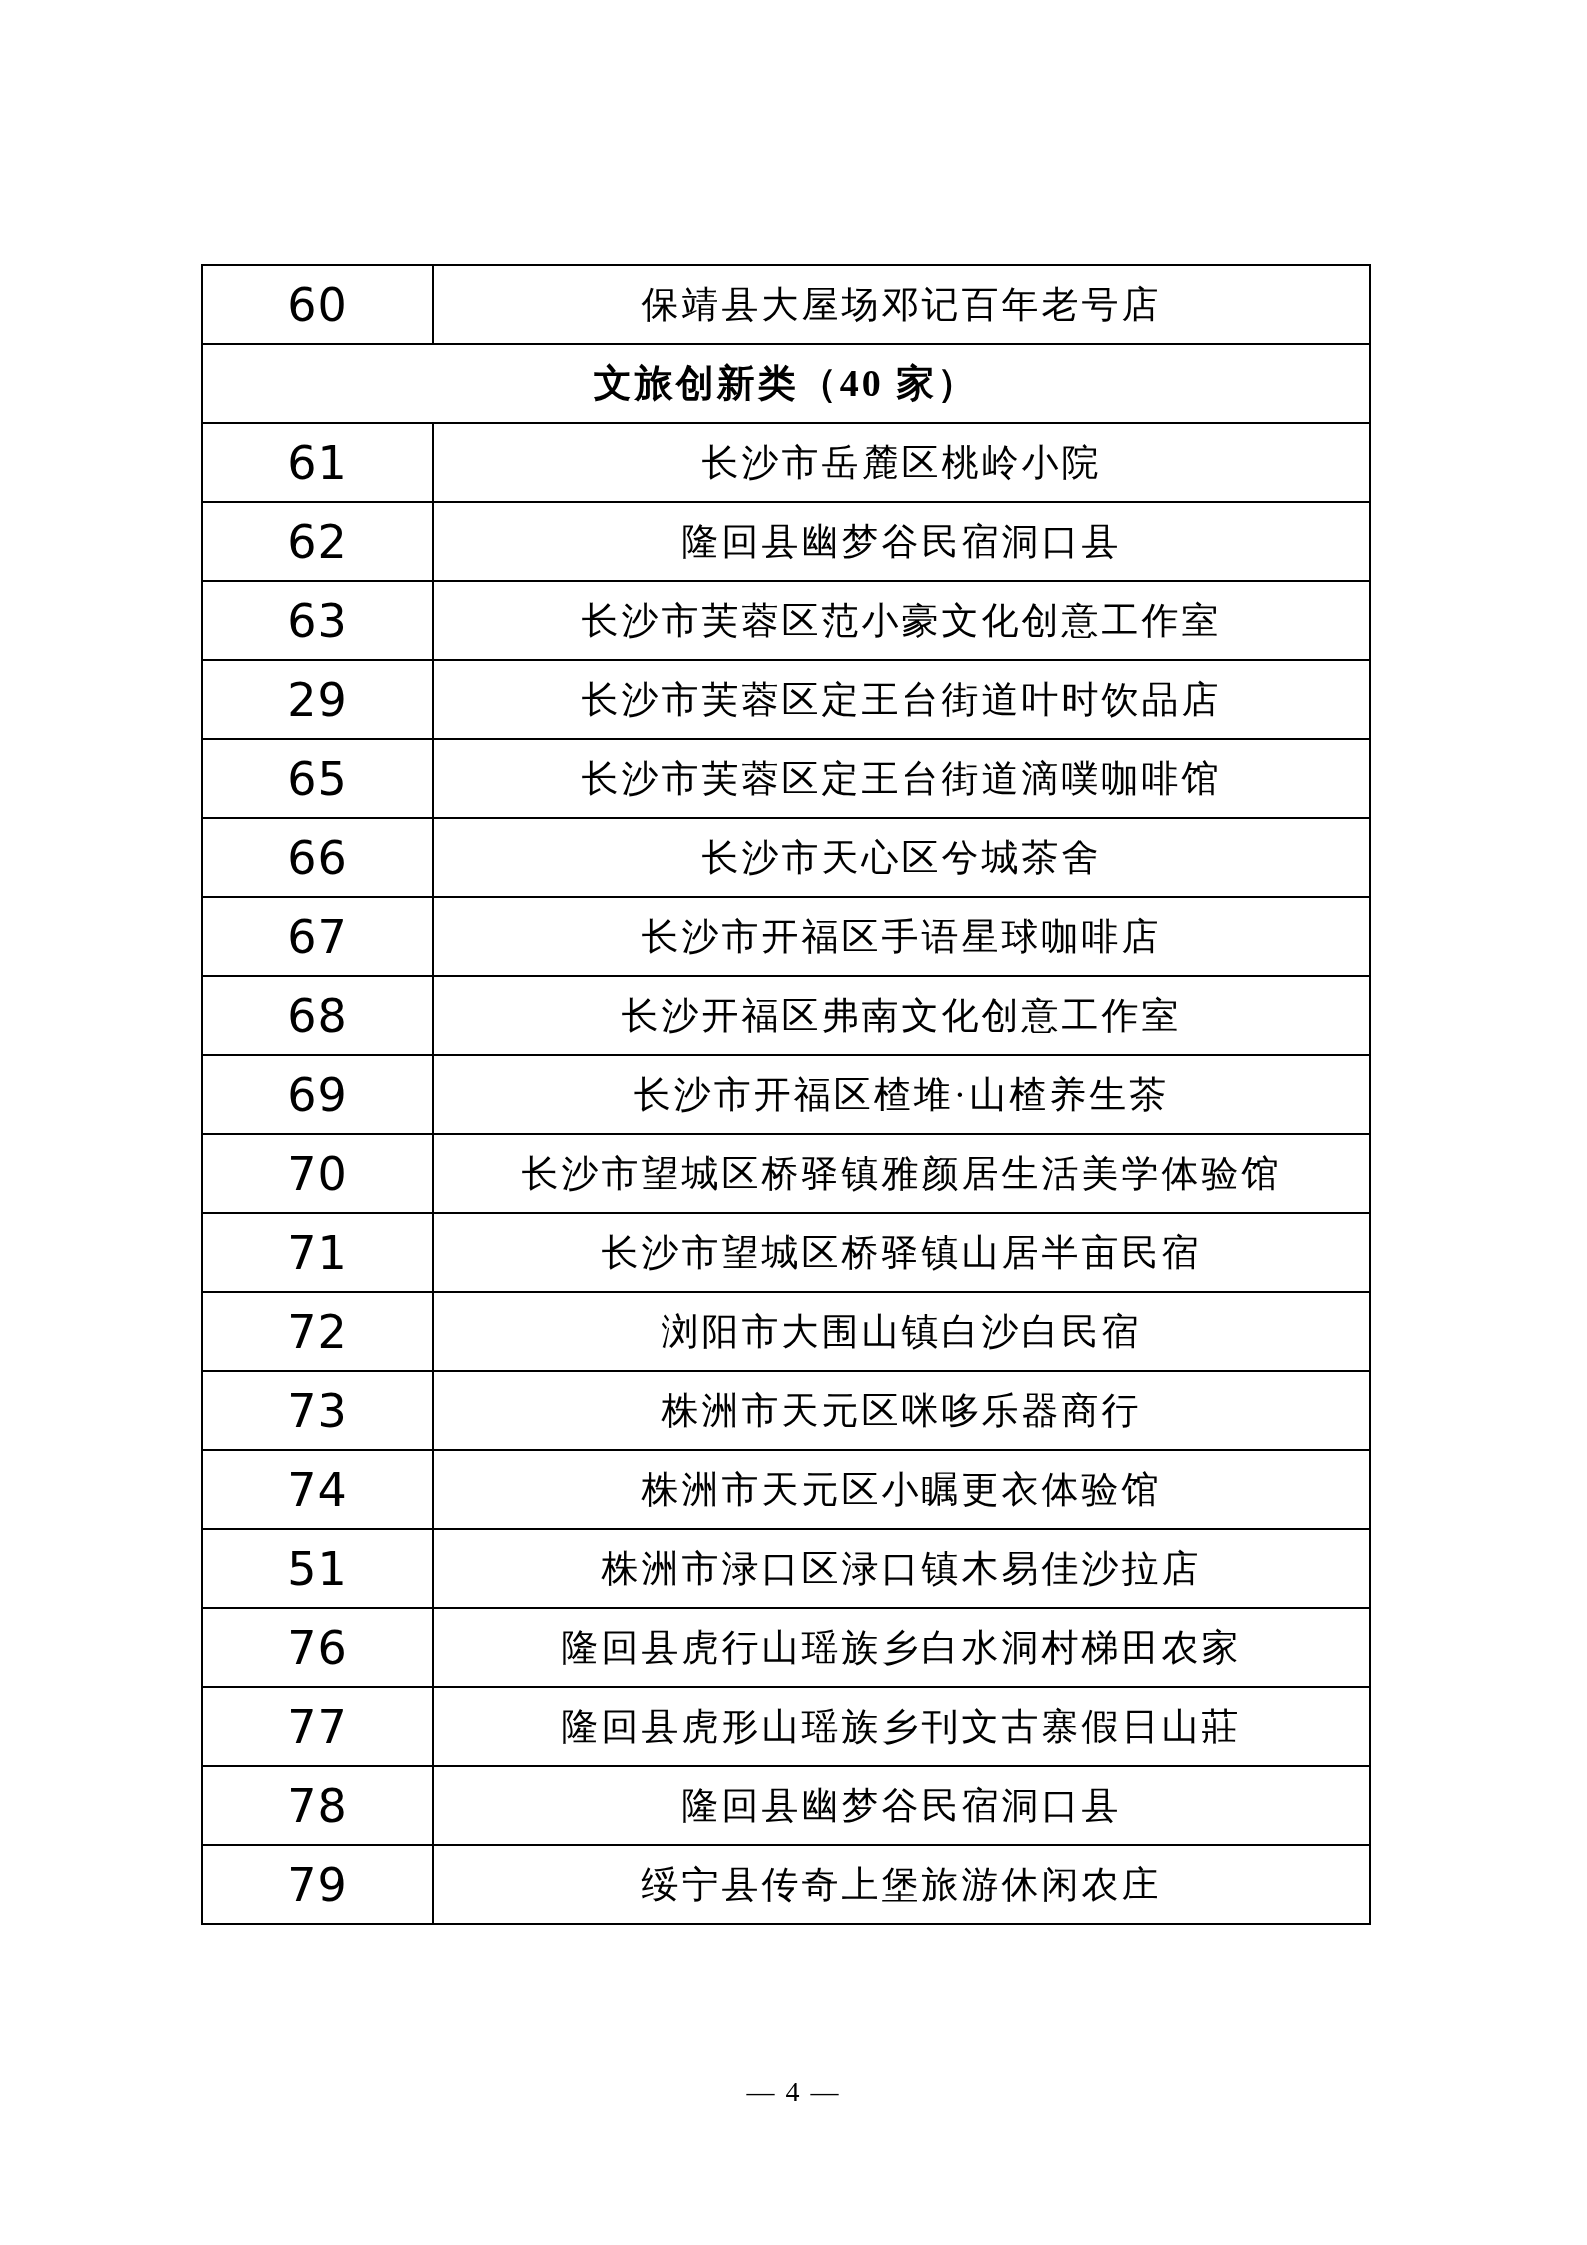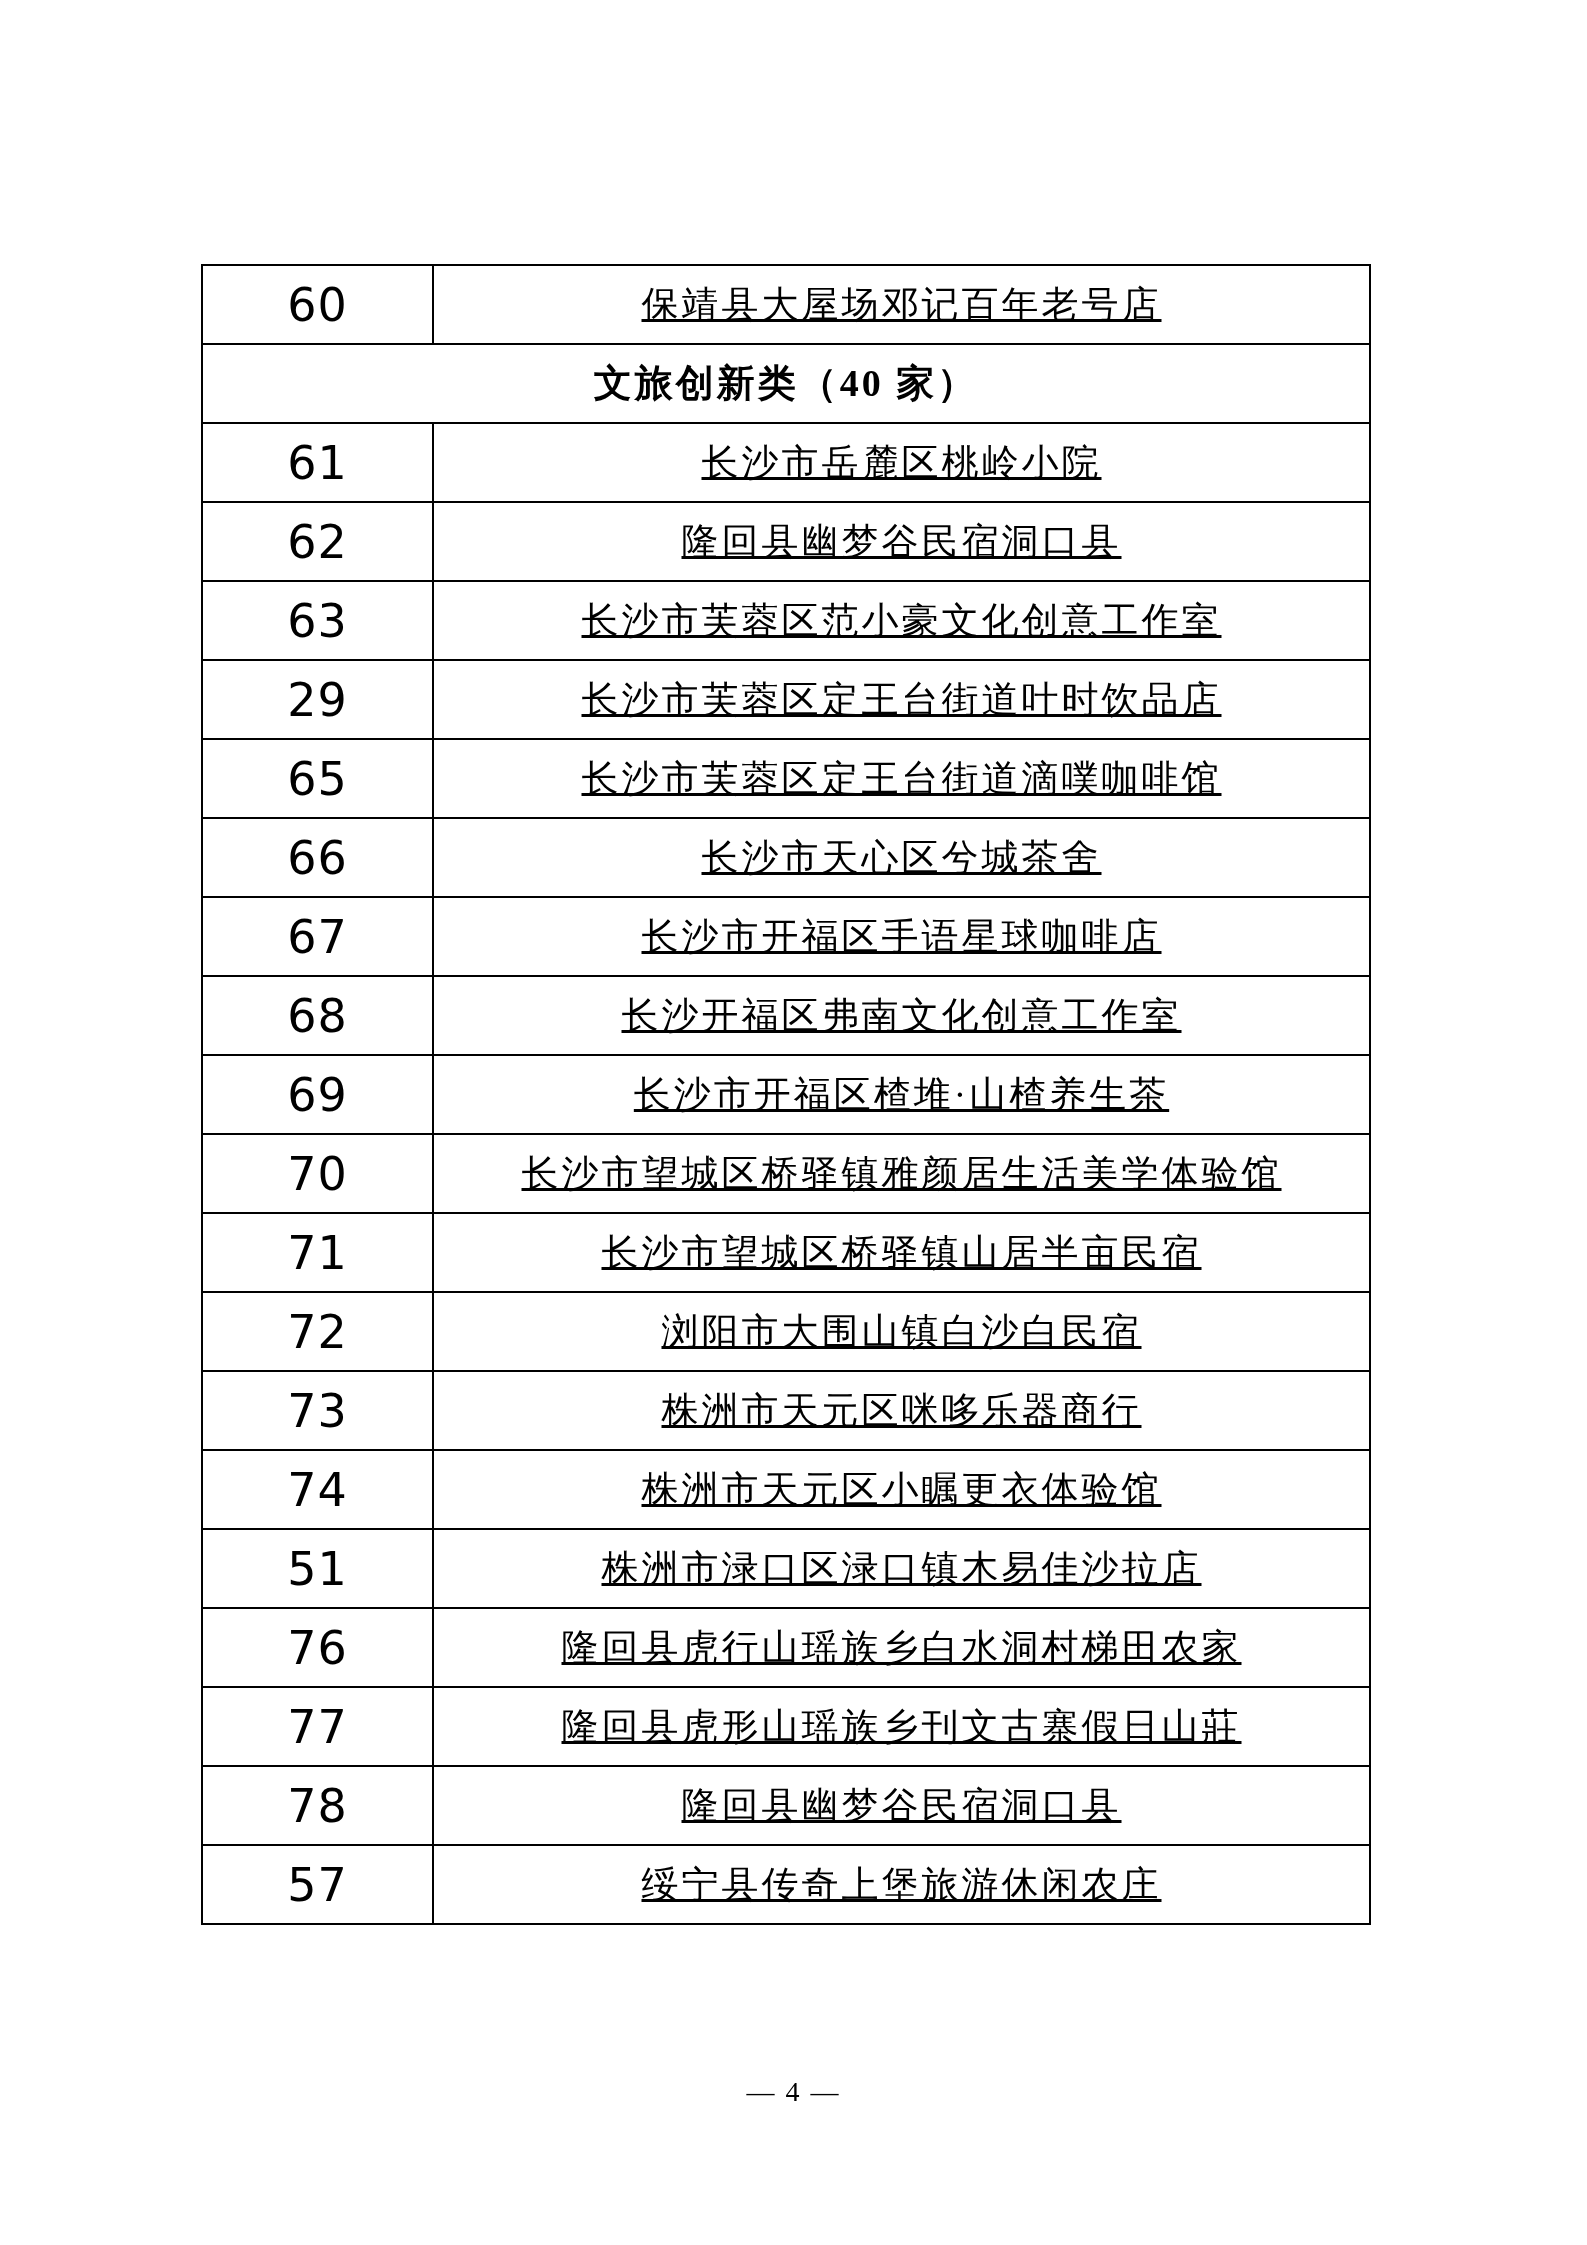--- a/index.html
+++ b/index.html
@@ -36,21 +36,20 @@
   td.num-cell {
     font-family: "DejaVu Sans", sans-serif;
     font-size: 46px;
     font-weight: 500;
     letter-spacing: 1px;
   }
   td.name-cell {
     font-family: "Liberation Serif", serif;
     font-size: 37px;
     letter-spacing: 3px;
-    text-decoration: underline;
   }
   td.section-cell {
     font-family: "Liberation Serif", serif;
     font-size: 38px;
     font-weight: bold;
     letter-spacing: 3px;
     margin-top: 24px;
   }
   .footer {
     position: absolute;
@@ -148,21 +147,21 @@
         </tr>
         <tr>
           <td class="num-cell">77</td>
           <td class="name-cell">隆回县虎形山瑶族乡刊文古寨假日山莊</td>
         </tr>
         <tr>
           <td class="num-cell">78</td>
           <td class="name-cell">隆回县幽梦谷民宿洞口县</td>
         </tr>
         <tr>
-          <td class="num-cell">57</td>
+          <td class="num-cell">79</td>
           <td class="name-cell">绥宁县传奇上堡旅游休闲农庄</td>
         </tr>
       </tbody>
   </table>
 
   <div class="footer">— 4 —</div>
 
 </div>
 
 </body></html>

